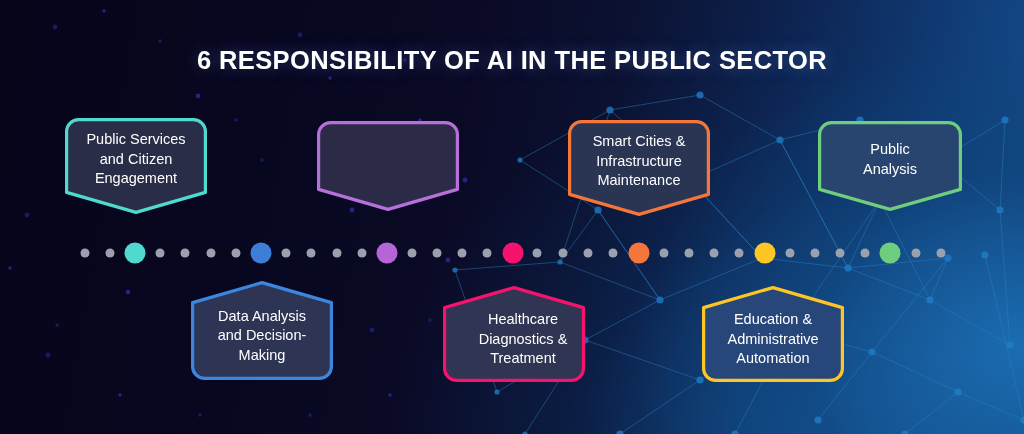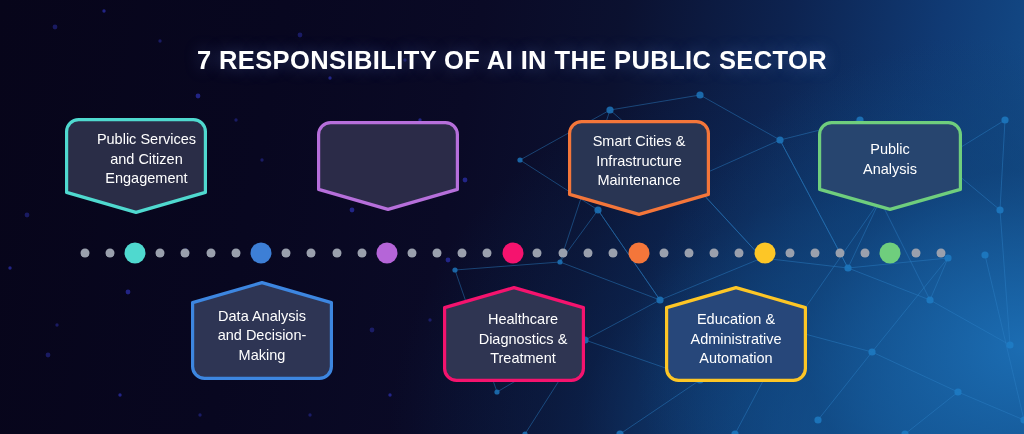--- a/index.html
+++ b/index.html
@@ -114,21 +114,21 @@
       <circle cx="448" cy="260" r="2.4" fill="#2b2fa8" opacity="0.75"></circle>
       <circle cx="200" cy="415" r="1.7" fill="#2b2fa8" opacity="0.5"></circle>
       <circle cx="120" cy="395" r="1.7" fill="#2b2fa8" opacity="0.75"></circle>
       <circle cx="48" cy="355" r="2.4" fill="#2b2fa8" opacity="0.5"></circle>
       <circle cx="390" cy="395" r="1.7" fill="#2b2fa8" opacity="0.75"></circle>
       <circle cx="310" cy="415" r="1.7" fill="#2b2fa8" opacity="0.5"></circle>
       <circle cx="465" cy="180" r="2.4" fill="#2b2fa8" opacity="0.75"></circle>
       <circle cx="430" cy="320" r="1.7" fill="#2b2fa8" opacity="0.5"></circle>
     </svg>
 
-  <div class="title">7 RESPONSIBILITY OF AI IN THE PUBLIC SECTOR</div>
+  <div class="title">6 RESPONSIBILITY OF AI IN THE PUBLIC SECTOR</div>
 
   <div class="timeline" id="timeline">
       <div class="tl-dot small" style="left: 85px; background: rgb(154, 160, 173);"></div>
       <div class="tl-dot small" style="left: 110px; background: rgb(154, 160, 173);"></div>
       <div class="tl-dot small" style="left: 160px; background: rgb(154, 160, 173);"></div>
       <div class="tl-dot small" style="left: 185px; background: rgb(154, 160, 173);"></div>
       <div class="tl-dot small" style="left: 211px; background: rgb(154, 160, 173);"></div>
       <div class="tl-dot small" style="left: 236px; background: rgb(154, 160, 173);"></div>
       <div class="tl-dot small" style="left: 286px; background: rgb(154, 160, 173);"></div>
       <div class="tl-dot small" style="left: 311px; background: rgb(154, 160, 173);"></div>
@@ -155,21 +155,21 @@
       <div class="tl-dot big" style="left: 135px; background: rgb(79, 217, 207);"></div>
       <div class="tl-dot big" style="left: 261px; background: rgb(61, 127, 214);"></div>
       <div class="tl-dot big" style="left: 387px; background: rgb(181, 101, 216);"></div>
       <div class="tl-dot big" style="left: 513px; background: rgb(245, 19, 110);"></div>
       <div class="tl-dot big" style="left: 639px; background: rgb(244, 118, 58);"></div>
       <div class="tl-dot big" style="left: 765px; background: rgb(253, 198, 38);"></div>
       <div class="tl-dot big" style="left: 890px; background: rgb(111, 206, 125);"></div>
     </div>
 
   <div id="cards-layer">
-      <div class="card up" style="left: 65px; top: 118px; width: 142px; height: 96px; justify-content: flex-end;">
+      <div class="card up" style="left: 65px; top: 118px; width: 142px; height: 96px;">
         <svg class="shape" viewBox="0 0 142 96" width="142" height="96">
           <path d="M 13.6 1.6 H 128.4 A 12 12 0 0 1 140.4 13.6 V 74.4 L 71 94.4 L 1.6 74.4 V 13.6 A 12 12 0 0 1 13.6 1.6 Z" fill="#2a2d47" stroke="#4fd9cf" stroke-width="3.2" stroke-linejoin="round"></path>
         </svg>
         <div class="label">Public Services
 and Citizen
 Engagement</div>
       </div>
       <div class="card down" style="left: 191px; top: 281px; width: 142px; height: 99px;">
         <svg class="shape" viewBox="0 0 142 99" width="142" height="99">
           <path d="M 71 1.6 L 140.4 21.6 V 85.4 A 12 12 0 0 1 128.4 97.4 H 13.6 A 12 12 0 0 1 1.6 85.4 V 21.6 Z" fill="#2e3554" stroke="#3d86e0" stroke-width="3.2" stroke-linejoin="round"></path>
@@ -192,21 +192,21 @@
 Treatment</div>
       </div>
       <div class="card up" style="left: 568px; top: 120px; width: 142px; height: 96px; align-items: center;">
         <svg class="shape" viewBox="0 0 142 96" width="142" height="96">
           <path d="M 13.6 1.6 H 128.4 A 12 12 0 0 1 140.4 13.6 V 74.4 L 71 94.4 L 1.6 74.4 V 13.6 A 12 12 0 0 1 13.6 1.6 Z" fill="#293553" stroke="#f4763a" stroke-width="3.2" stroke-linejoin="round"></path>
         </svg>
         <div class="label">Smart Cities &amp;
 Infrastructure
 Maintenance</div>
       </div>
-      <div class="card down" style="left: 665px; top: 286px; width: 142px; height: 96px;">
+      <div class="card down" style="left: 702px; top: 286px; width: 142px; height: 96px;">
         <svg class="shape" viewBox="0 0 142 96" width="142" height="96">
           <path d="M 71 1.6 L 140.4 21.6 V 82.4 A 12 12 0 0 1 128.4 94.4 H 13.6 A 12 12 0 0 1 1.6 82.4 V 21.6 Z" fill="#27477a" stroke="#fdc626" stroke-width="3.2" stroke-linejoin="round"></path>
         </svg>
         <div class="label">Education &amp;
 Administrative
 Automation</div>
       </div>
       <div class="card up" style="left: 818px; top: 121px; width: 144px; height: 90px;">
         <svg class="shape" viewBox="0 0 144 90" width="144" height="90">
           <path d="M 13.6 1.6 H 130.4 A 12 12 0 0 1 142.4 13.6 V 68.4 L 72 88.4 L 1.6 68.4 V 13.6 A 12 12 0 0 1 13.6 1.6 Z" fill="#27456f" stroke="#6fce7d" stroke-width="3.2" stroke-linejoin="round"></path>

